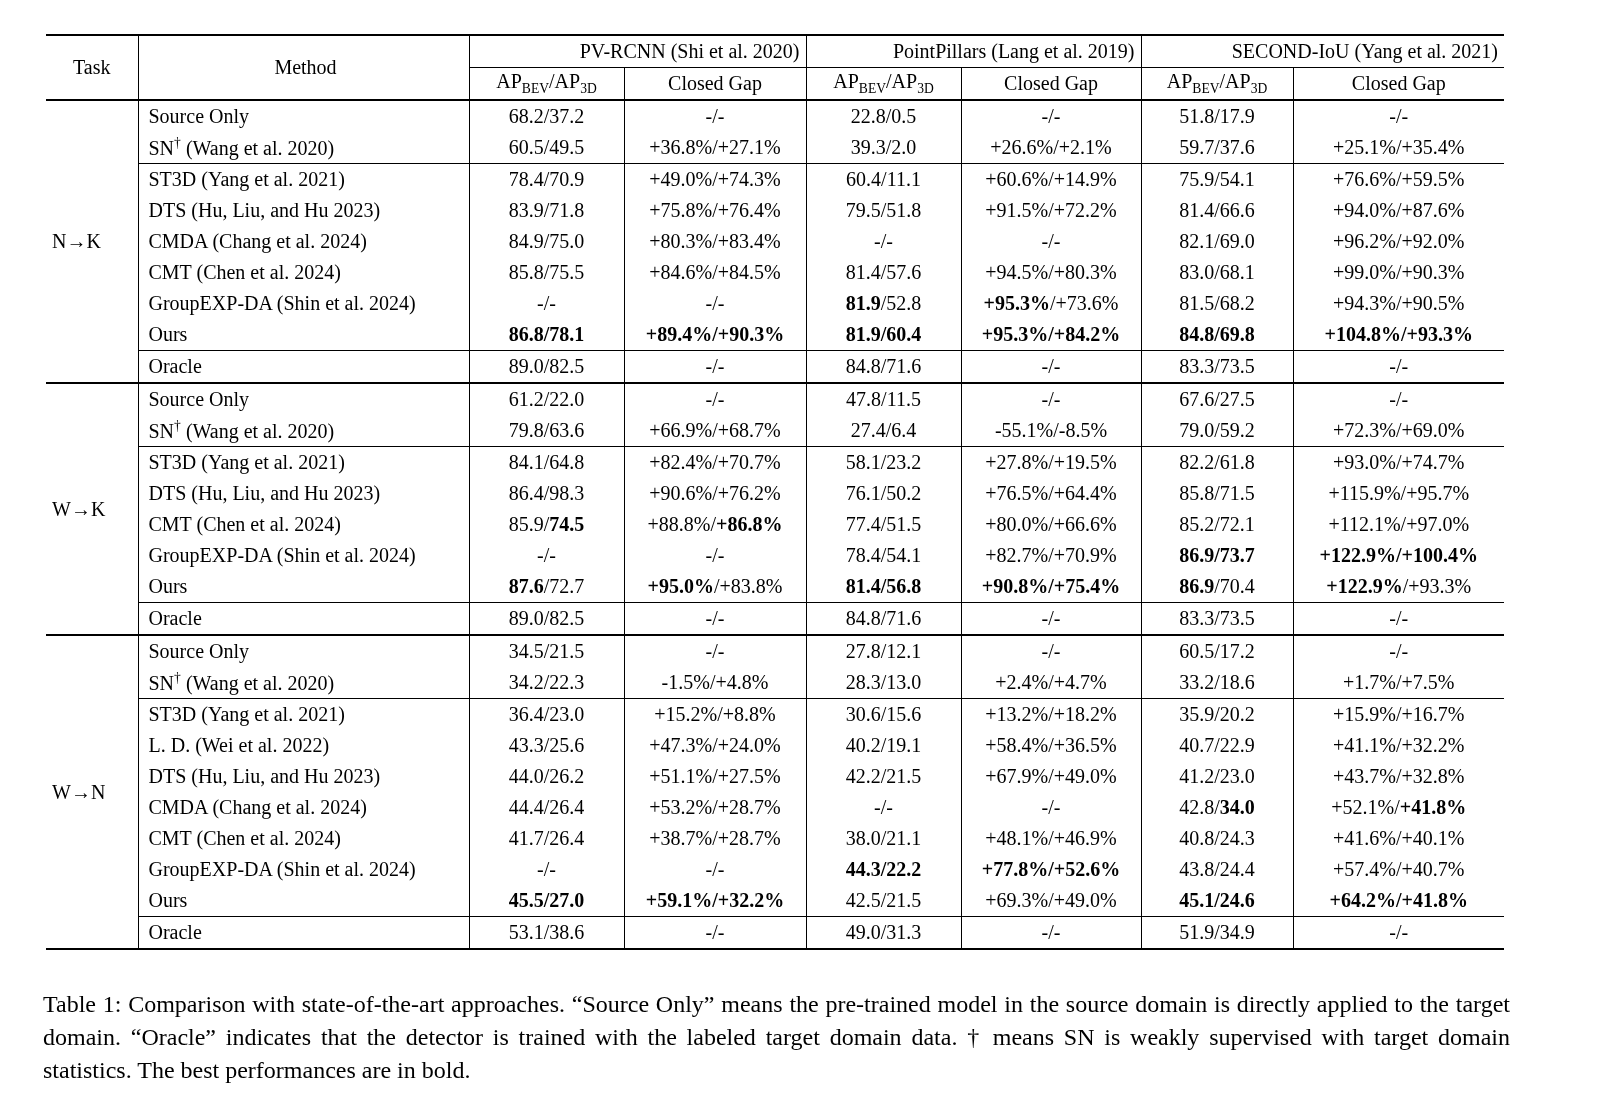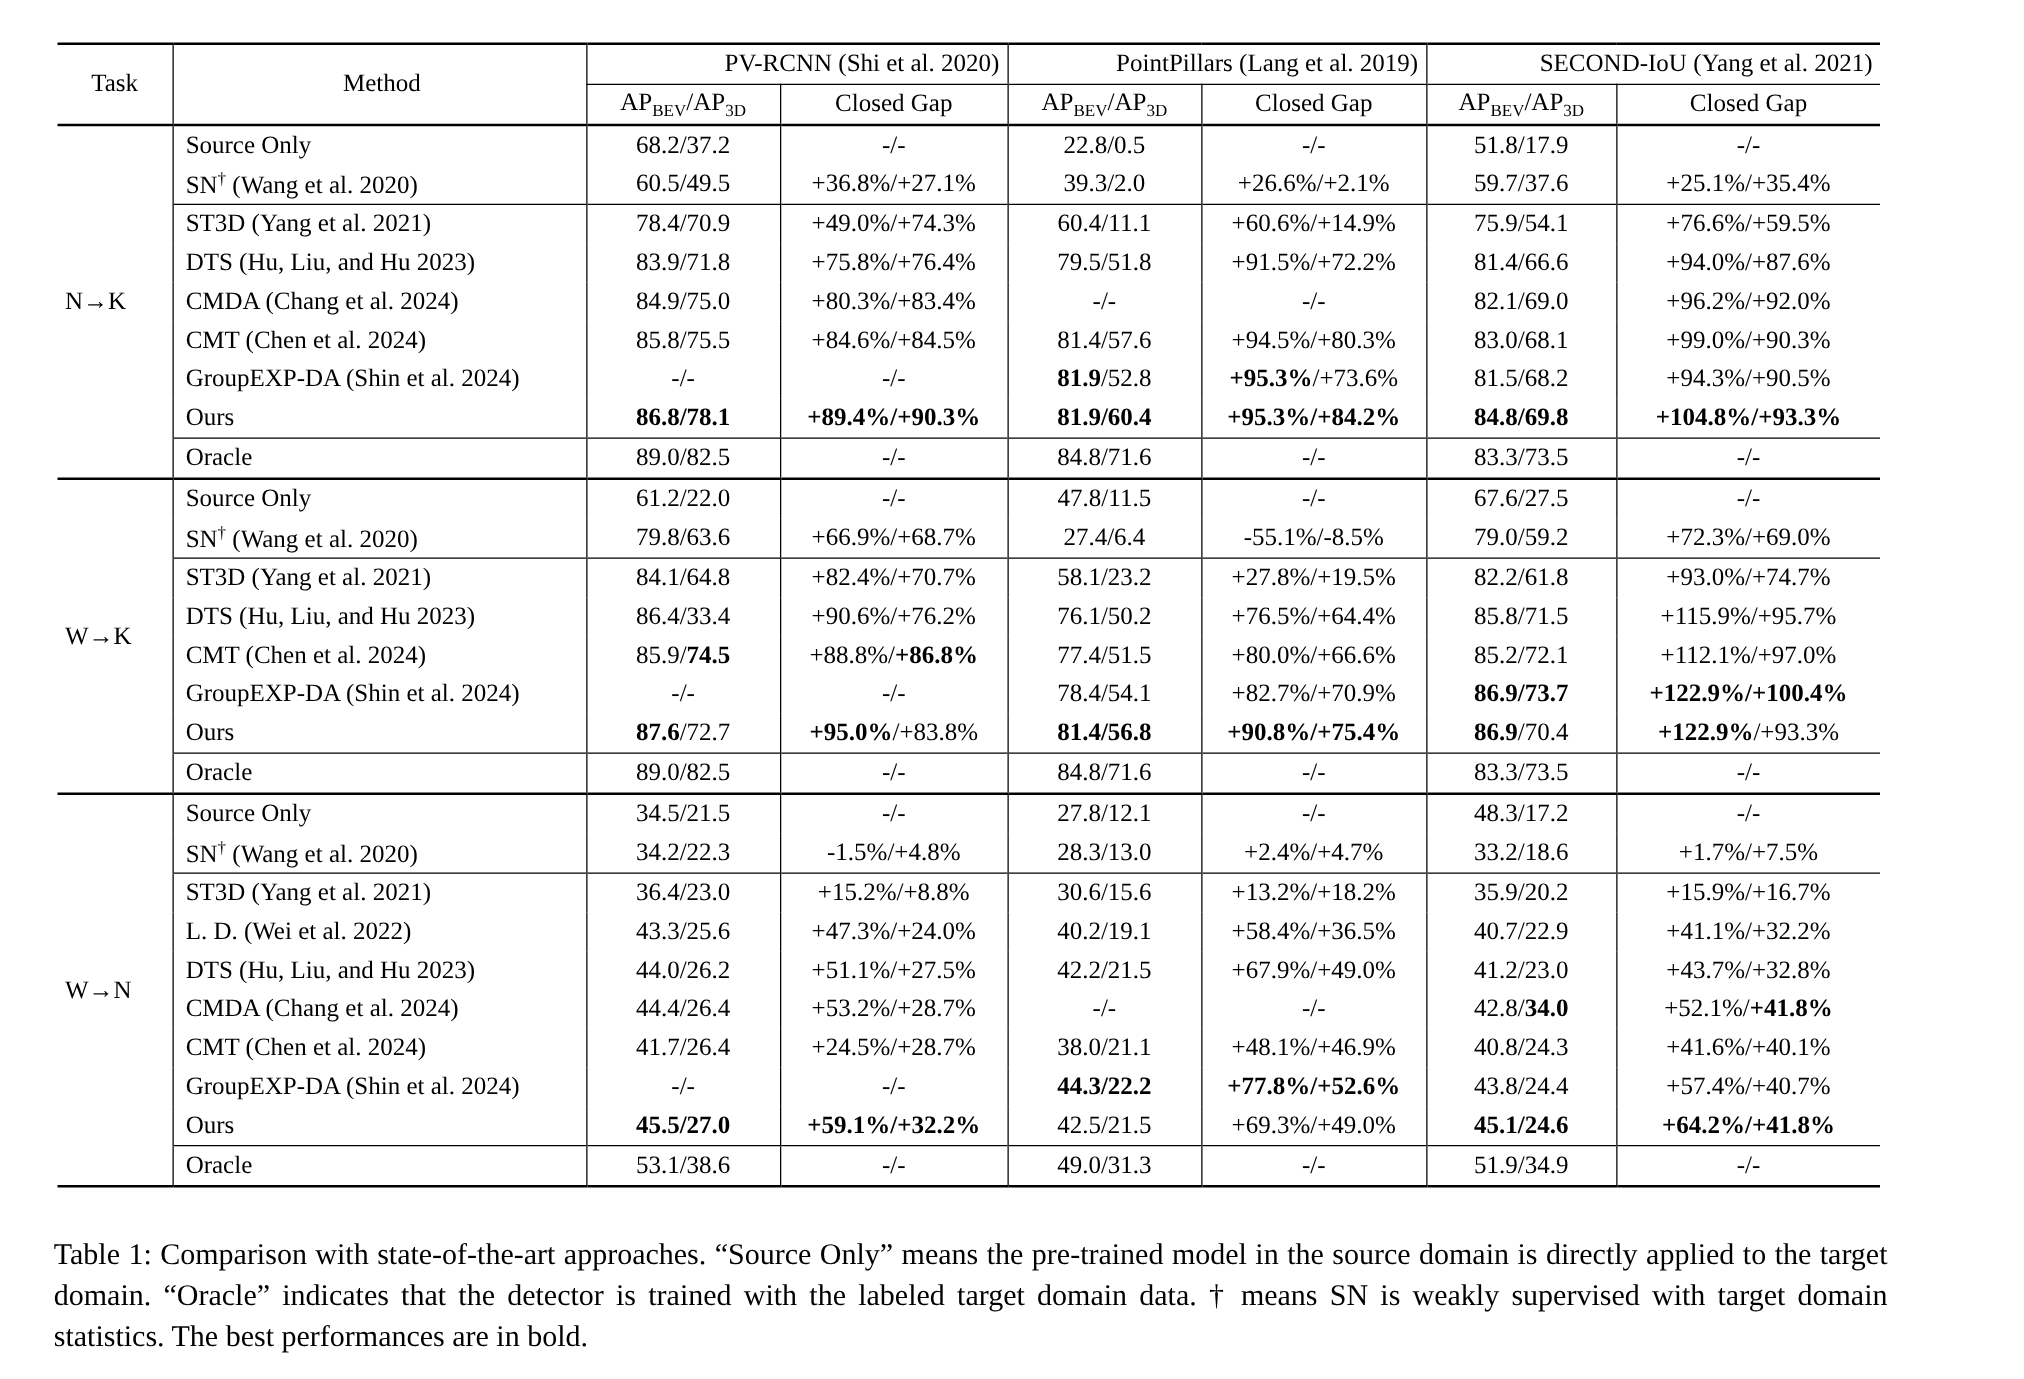--- a/index.html
+++ b/index.html
@@ -192,21 +192,21 @@
           <td class="method">ST3D (Yang et al. 2021)</td>
           <td class="num">84.1/64.8</td>
           <td class="num">+82.4%/+70.7%</td>
           <td class="num">58.1/23.2</td>
           <td class="num">+27.8%/+19.5%</td>
           <td class="num">82.2/61.8</td>
           <td class="num">+93.0%/+74.7%</td>
         </tr>
         <tr>
           <td class="method">DTS (Hu, Liu, and Hu 2023)</td>
-          <td class="num">86.4/33.4</td>
+          <td class="num">86.4/98.3</td>
           <td class="num">+90.6%/+76.2%</td>
           <td class="num">76.1/50.2</td>
           <td class="num">+76.5%/+64.4%</td>
           <td class="num">85.8/71.5</td>
           <td class="num">+115.9%/+95.7%</td>
         </tr>
         <tr>
           <td class="method">CMT (Chen et al. 2024)</td>
           <td class="num">85.9/<b>74.5</b></td>
           <td class="num">+88.8%/<b>+86.8%</b></td>
@@ -242,21 +242,21 @@
           <td class="num">83.3/73.5</td>
           <td class="num">-/-</td>
         </tr>
         <tr>
           <td class="c0 task" rowspan="10">W→N</td>
           <td class="method">Source Only</td>
           <td class="num">34.5/21.5</td>
           <td class="num">-/-</td>
           <td class="num">27.8/12.1</td>
           <td class="num">-/-</td>
-          <td class="num">48.3/17.2</td>
+          <td class="num">60.5/17.2</td>
           <td class="num">-/-</td>
         </tr>
         <tr>
           <td class="method">SN<sup>†</sup> (Wang et al. 2020)</td>
           <td class="num">34.2/22.3</td>
           <td class="num">-1.5%/+4.8%</td>
           <td class="num">28.3/13.0</td>
           <td class="num">+2.4%/+4.7%</td>
           <td class="num">33.2/18.6</td>
           <td class="num">+1.7%/+7.5%</td>
@@ -293,21 +293,21 @@
           <td class="num">44.4/26.4</td>
           <td class="num">+53.2%/+28.7%</td>
           <td class="num">-/-</td>
           <td class="num">-/-</td>
           <td class="num">42.8/<b>34.0</b></td>
           <td class="num">+52.1%/<b>+41.8%</b></td>
         </tr>
         <tr>
           <td class="method">CMT (Chen et al. 2024)</td>
           <td class="num">41.7/26.4</td>
-          <td class="num">+24.5%/+28.7%</td>
+          <td class="num">+38.7%/+28.7%</td>
           <td class="num">38.0/21.1</td>
           <td class="num">+48.1%/+46.9%</td>
           <td class="num">40.8/24.3</td>
           <td class="num">+41.6%/+40.1%</td>
         </tr>
         <tr>
           <td class="method">GroupEXP-DA (Shin et al. 2024)</td>
           <td class="num">-/-</td>
           <td class="num">-/-</td>
           <td class="num"><b>44.3/22.2</b></td>

